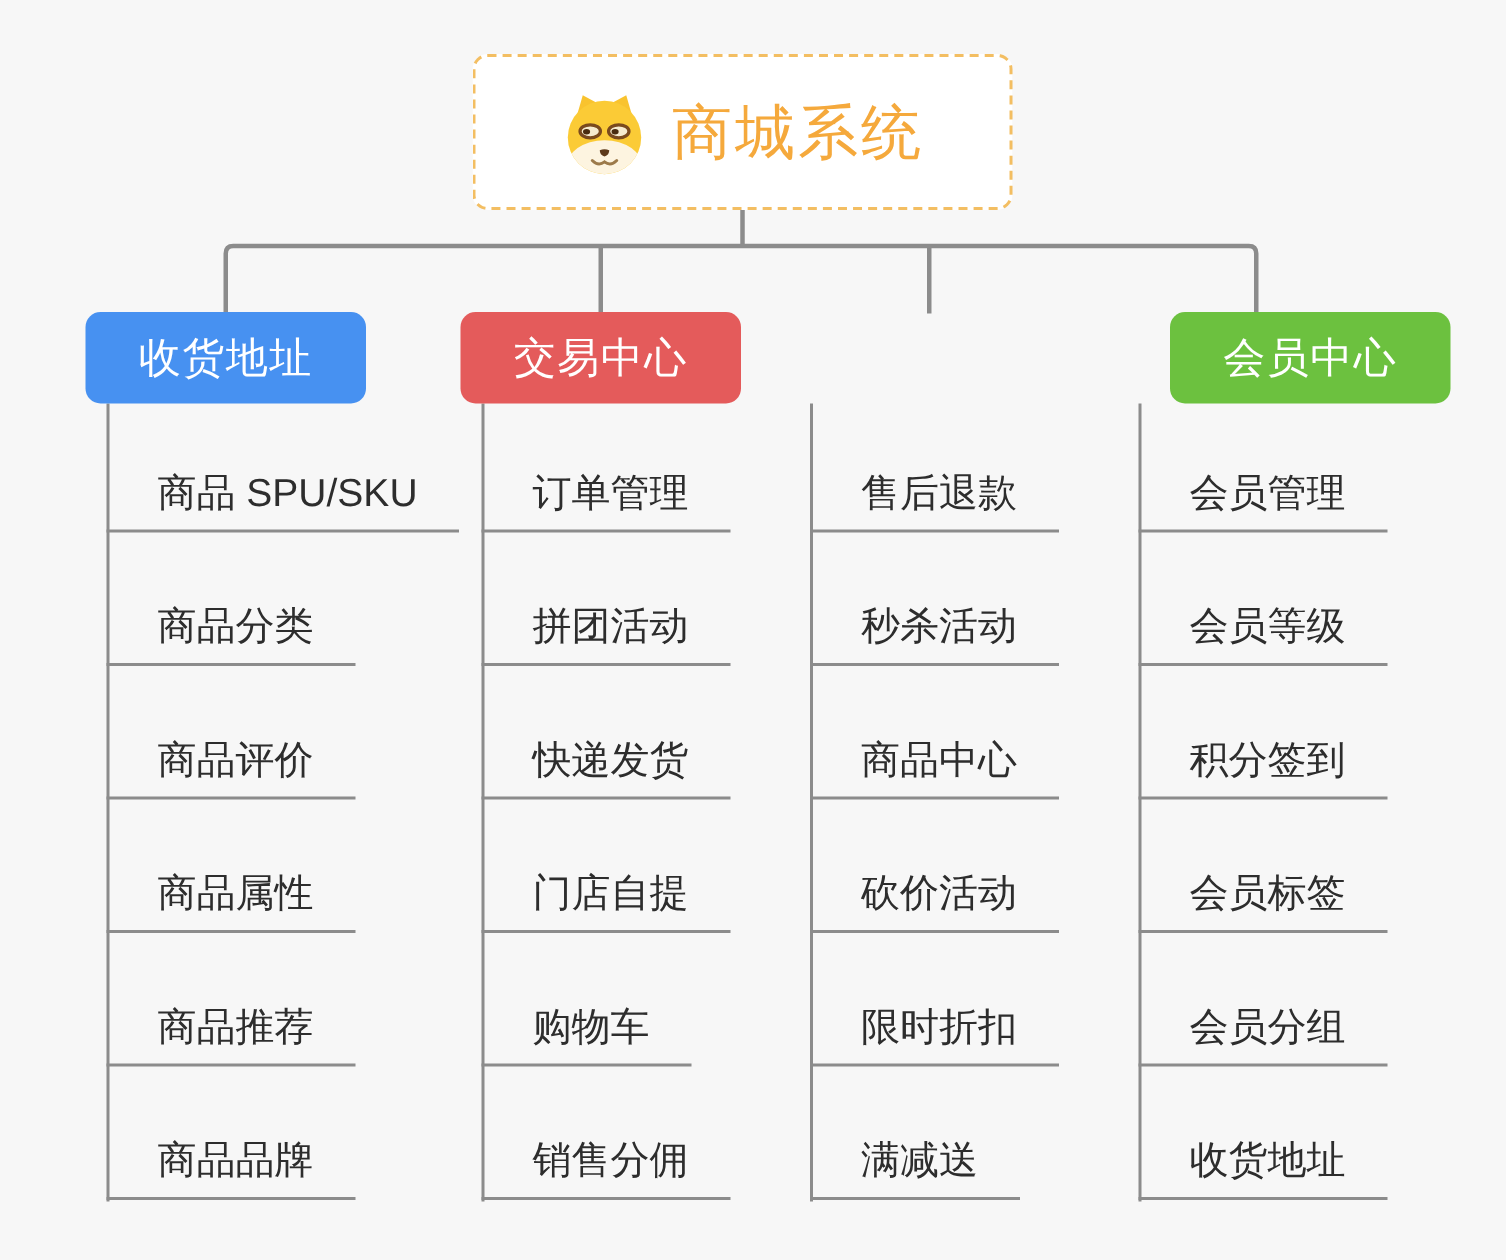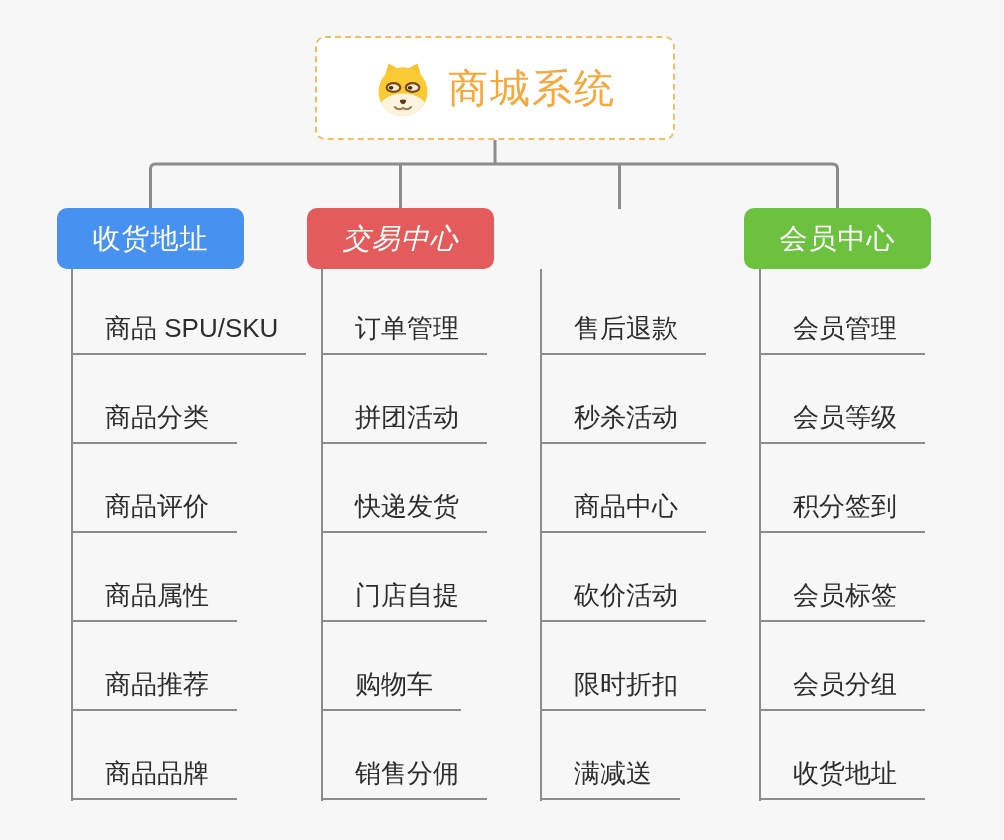--- a/index.html
+++ b/index.html
@@ -66,23 +66,23 @@
     border-radius: 10px;
     color: #ffffff;
     font-size: 28px;
     letter-spacing: 1px;
     display: flex;
     align-items: center;
     justify-content: center;
     cursor: pointer;
   }
   .b1 { left: 57px;  background: #4791f1; }
-  .b2 { left: 307px; background: #e45b5b; font-style: italic; }
+  .b2 { left: 307px; background: #e45b5b; }
   .b3 { left: 526px; background: #eea837; }
-  .b4 { left: 744px; background: #6cc13f; }
+  .b4 { left: 780px; background: #6cc13f; }
 
   
   ul.children {
     position: absolute;
     top: 266px;
     margin: 0;
     padding: 0;
     list-style: none;
   }
   .c1 { left: 71px; }

